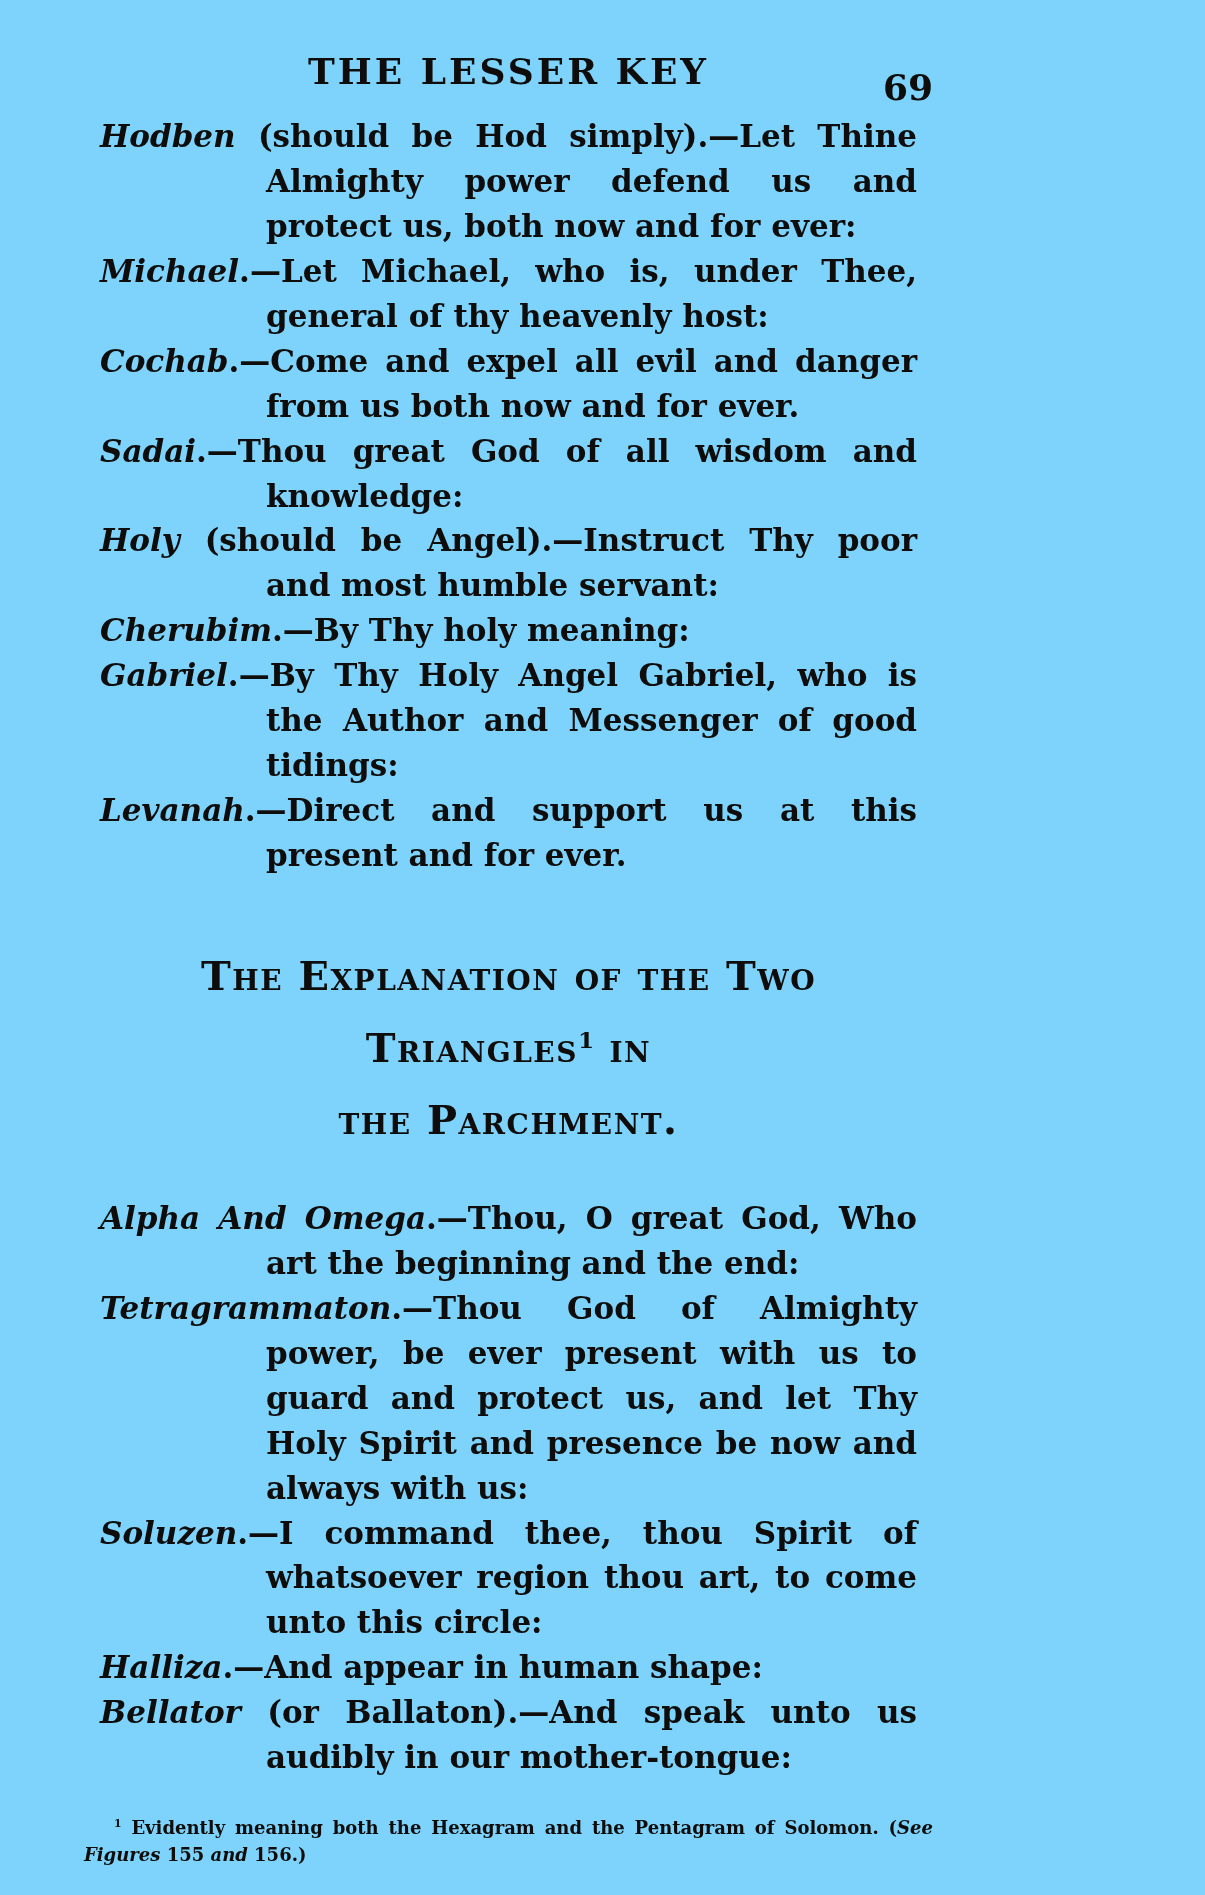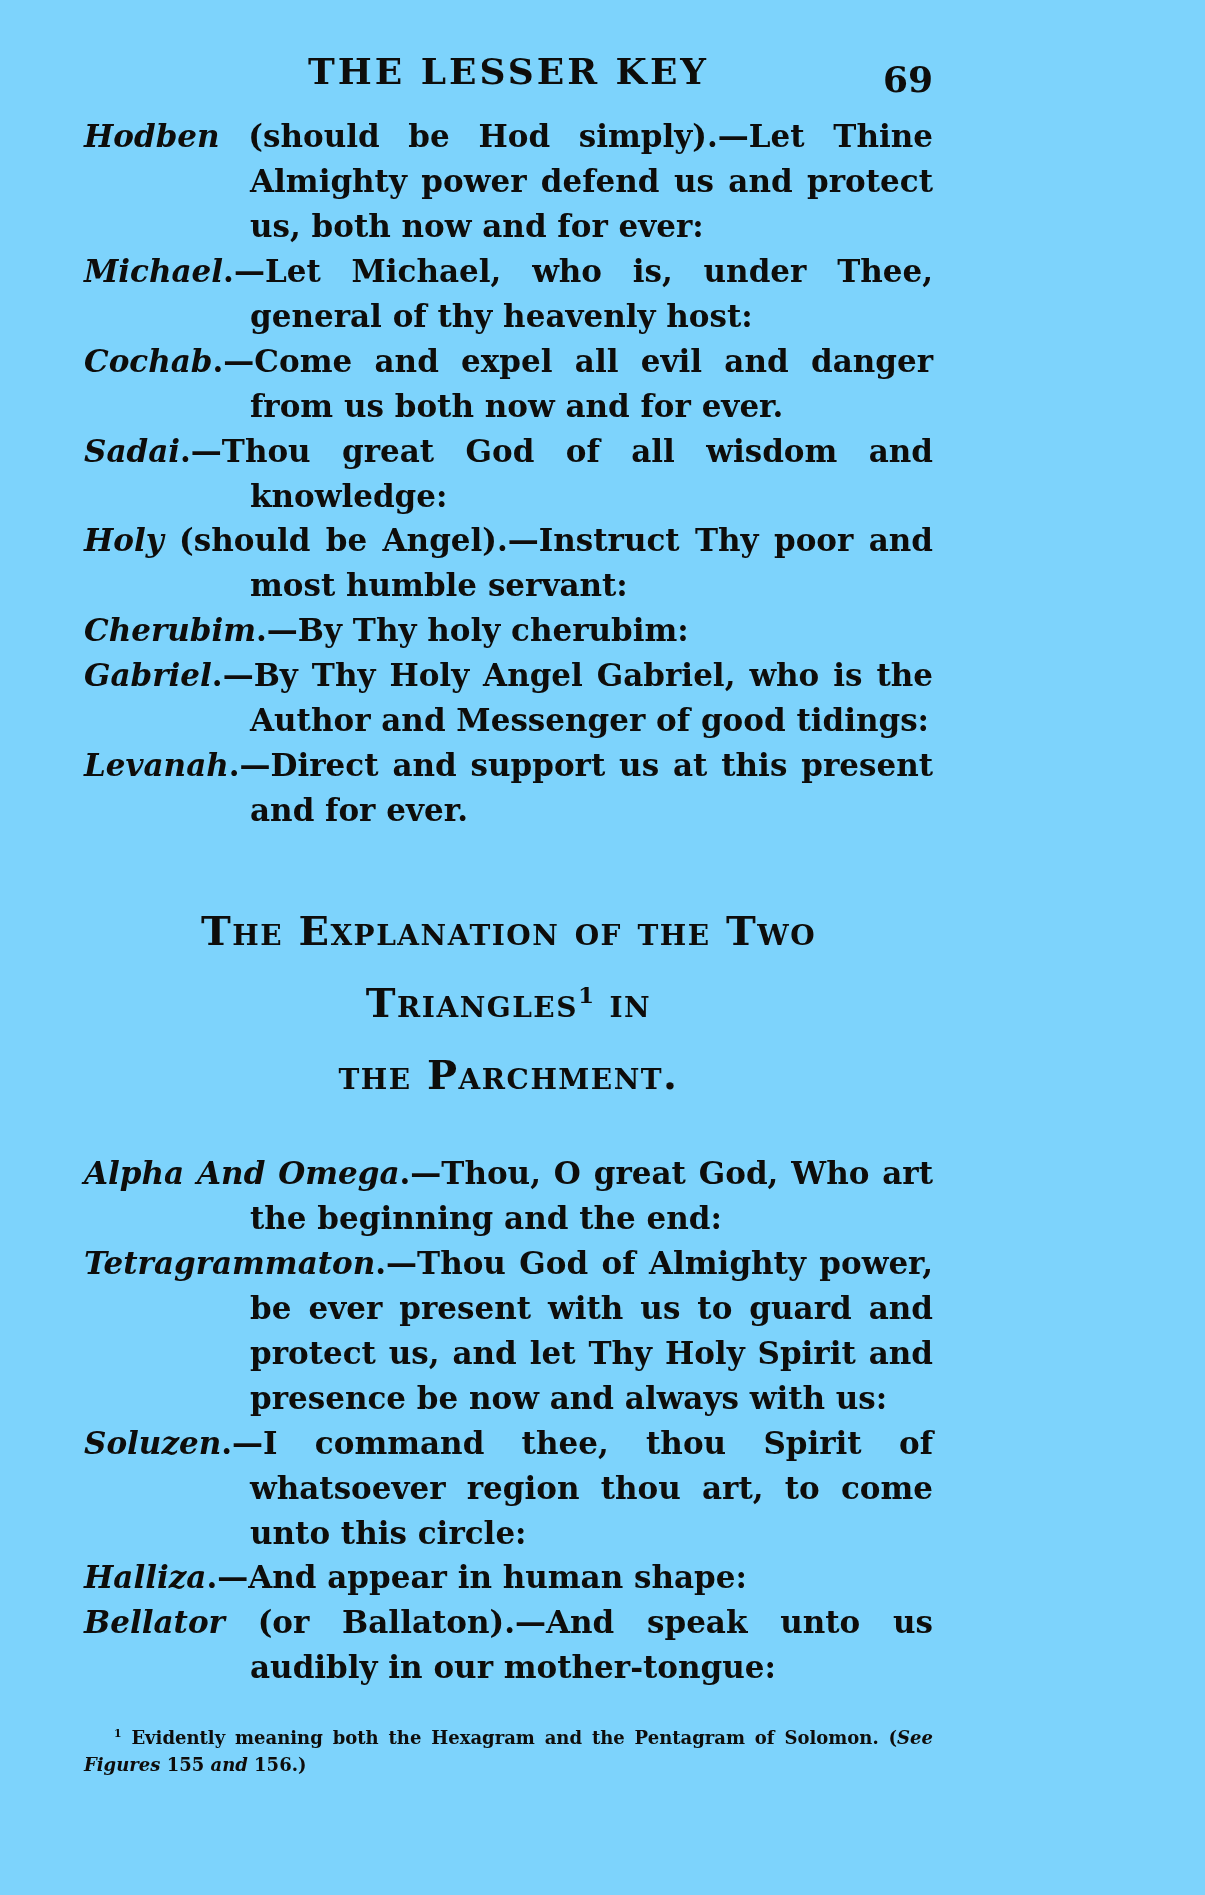--- a/index.html
+++ b/index.html
@@ -22,24 +22,24 @@
     margin-bottom: 22px;
   }
   .title {
     font-size: 36px;
     letter-spacing: 3px;
     display: inline-block;
   }
   .page-num {
     position: absolute;
     right: 0;
-    top: 8px;
+    top: 16px;
     font-size: 36px;
   }
-  .entries { margin: 0; }
+  .entries { margin: 16px; }
   .entry {
     margin: 0;
     font-size: 31px;
     line-height: 1.45;
     text-align: justify;
     padding-left: 166px;
     text-indent: -166px;
   }
   .entry i { font-style: italic; }
   .section-heading {
@@ -76,21 +76,21 @@
     <span class="title">THE LESSER KEY</span>
     <span class="page-num">69</span>
   </div>
 
   <div class="entries" id="entries-1">
       <p class="entry"><i>Hodben</i><span> (should be Hod simply).—Let Thine Almighty power defend us and protect us, both now and for ever:</span></p>
       <p class="entry"><i>Michael</i><span>.—Let Michael, who is, under Thee, general of thy heavenly host:</span></p>
       <p class="entry"><i>Cochab</i><span>.—Come and expel all evil and danger from us both now and for ever.</span></p>
       <p class="entry"><i>Sadai</i><span>.—Thou great God of all wisdom and knowledge:</span></p>
       <p class="entry"><i>Holy</i><span> (should be Angel).—Instruct Thy poor and most humble servant:</span></p>
-      <p class="entry"><i>Cherubim</i><span>.—By Thy holy cherubim:</span></p>
+      <p class="entry"><i>Cherubim</i><span>.—By Thy holy meaning:</span></p>
       <p class="entry"><i>Gabriel</i><span>.—By Thy Holy Angel Gabriel, who is the Author and Messenger of good tidings:</span></p>
       <p class="entry"><i>Levanah</i><span>.—Direct and support us at this present and for ever.</span></p>
     </div>
 
   <h2 class="section-heading"><span>The Explanation of the Two Triangles</span><sup>1</sup><span> in</span><br><span>the Parchment.</span></h2>
 
   <div class="entries" id="entries-2">
       <p class="entry"><i>Alpha And Omega</i><span>.—Thou, O great God, Who art the beginning and the end:</span></p>
       <p class="entry"><i>Tetragrammaton</i><span>.—Thou God of Almighty power, be ever present with us to guard and protect us, and let Thy Holy Spirit and presence be now and always with us:</span></p>
       <p class="entry"><i>Soluzen</i><span>.—I command thee, thou Spirit of whatsoever region thou art, to come unto this circle:</span></p>

